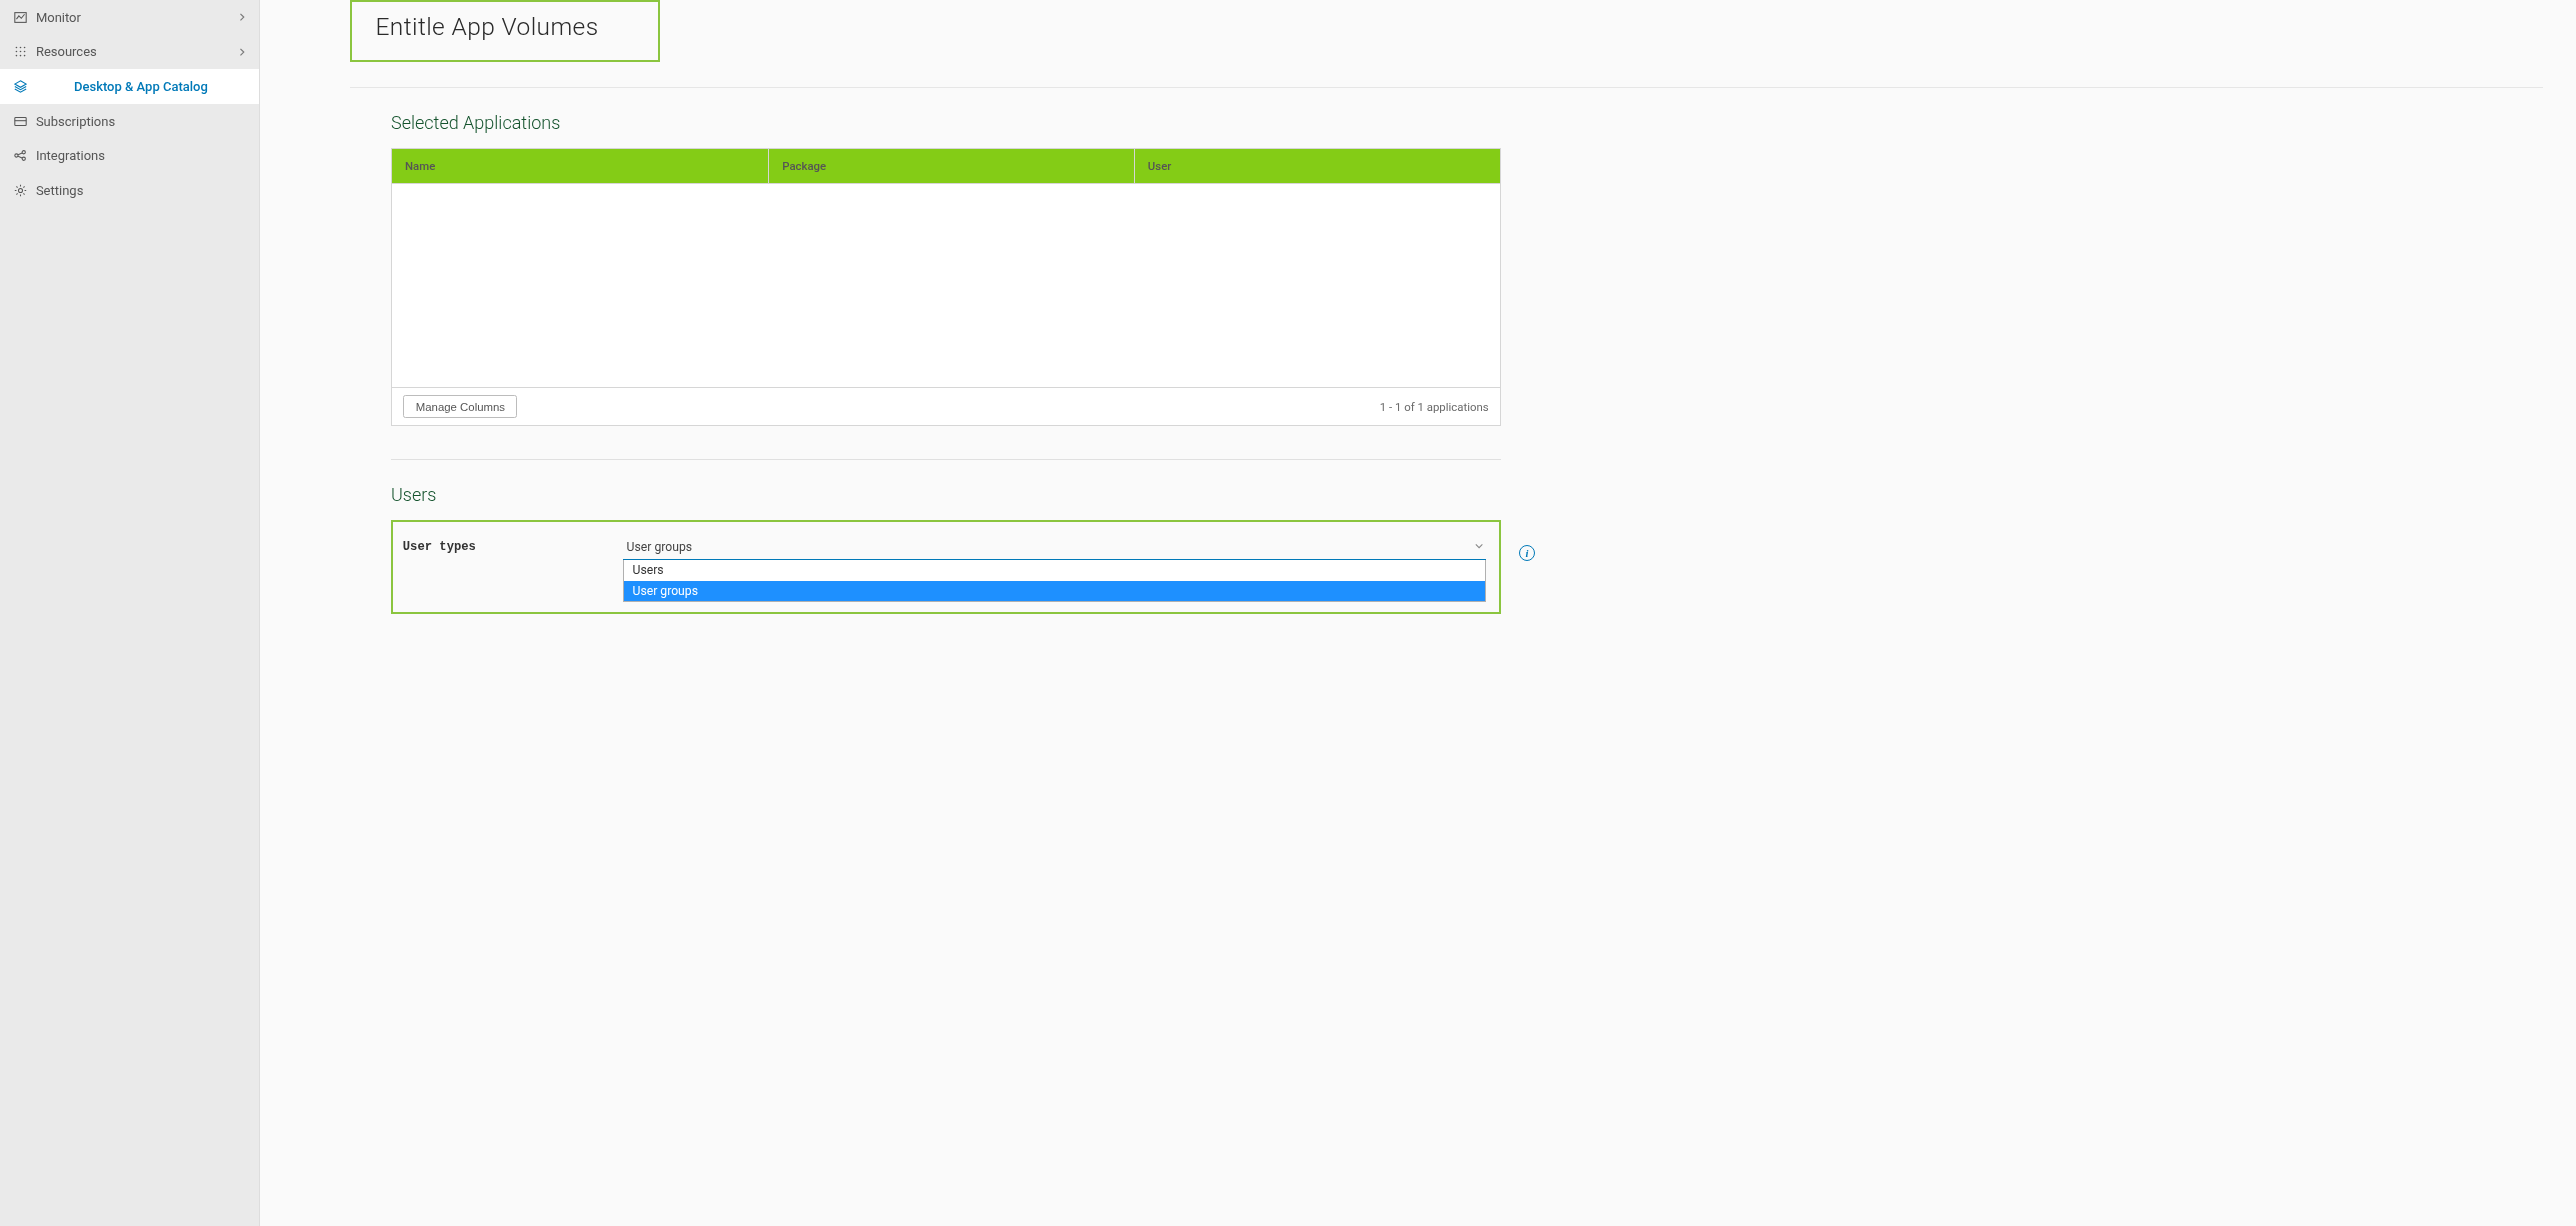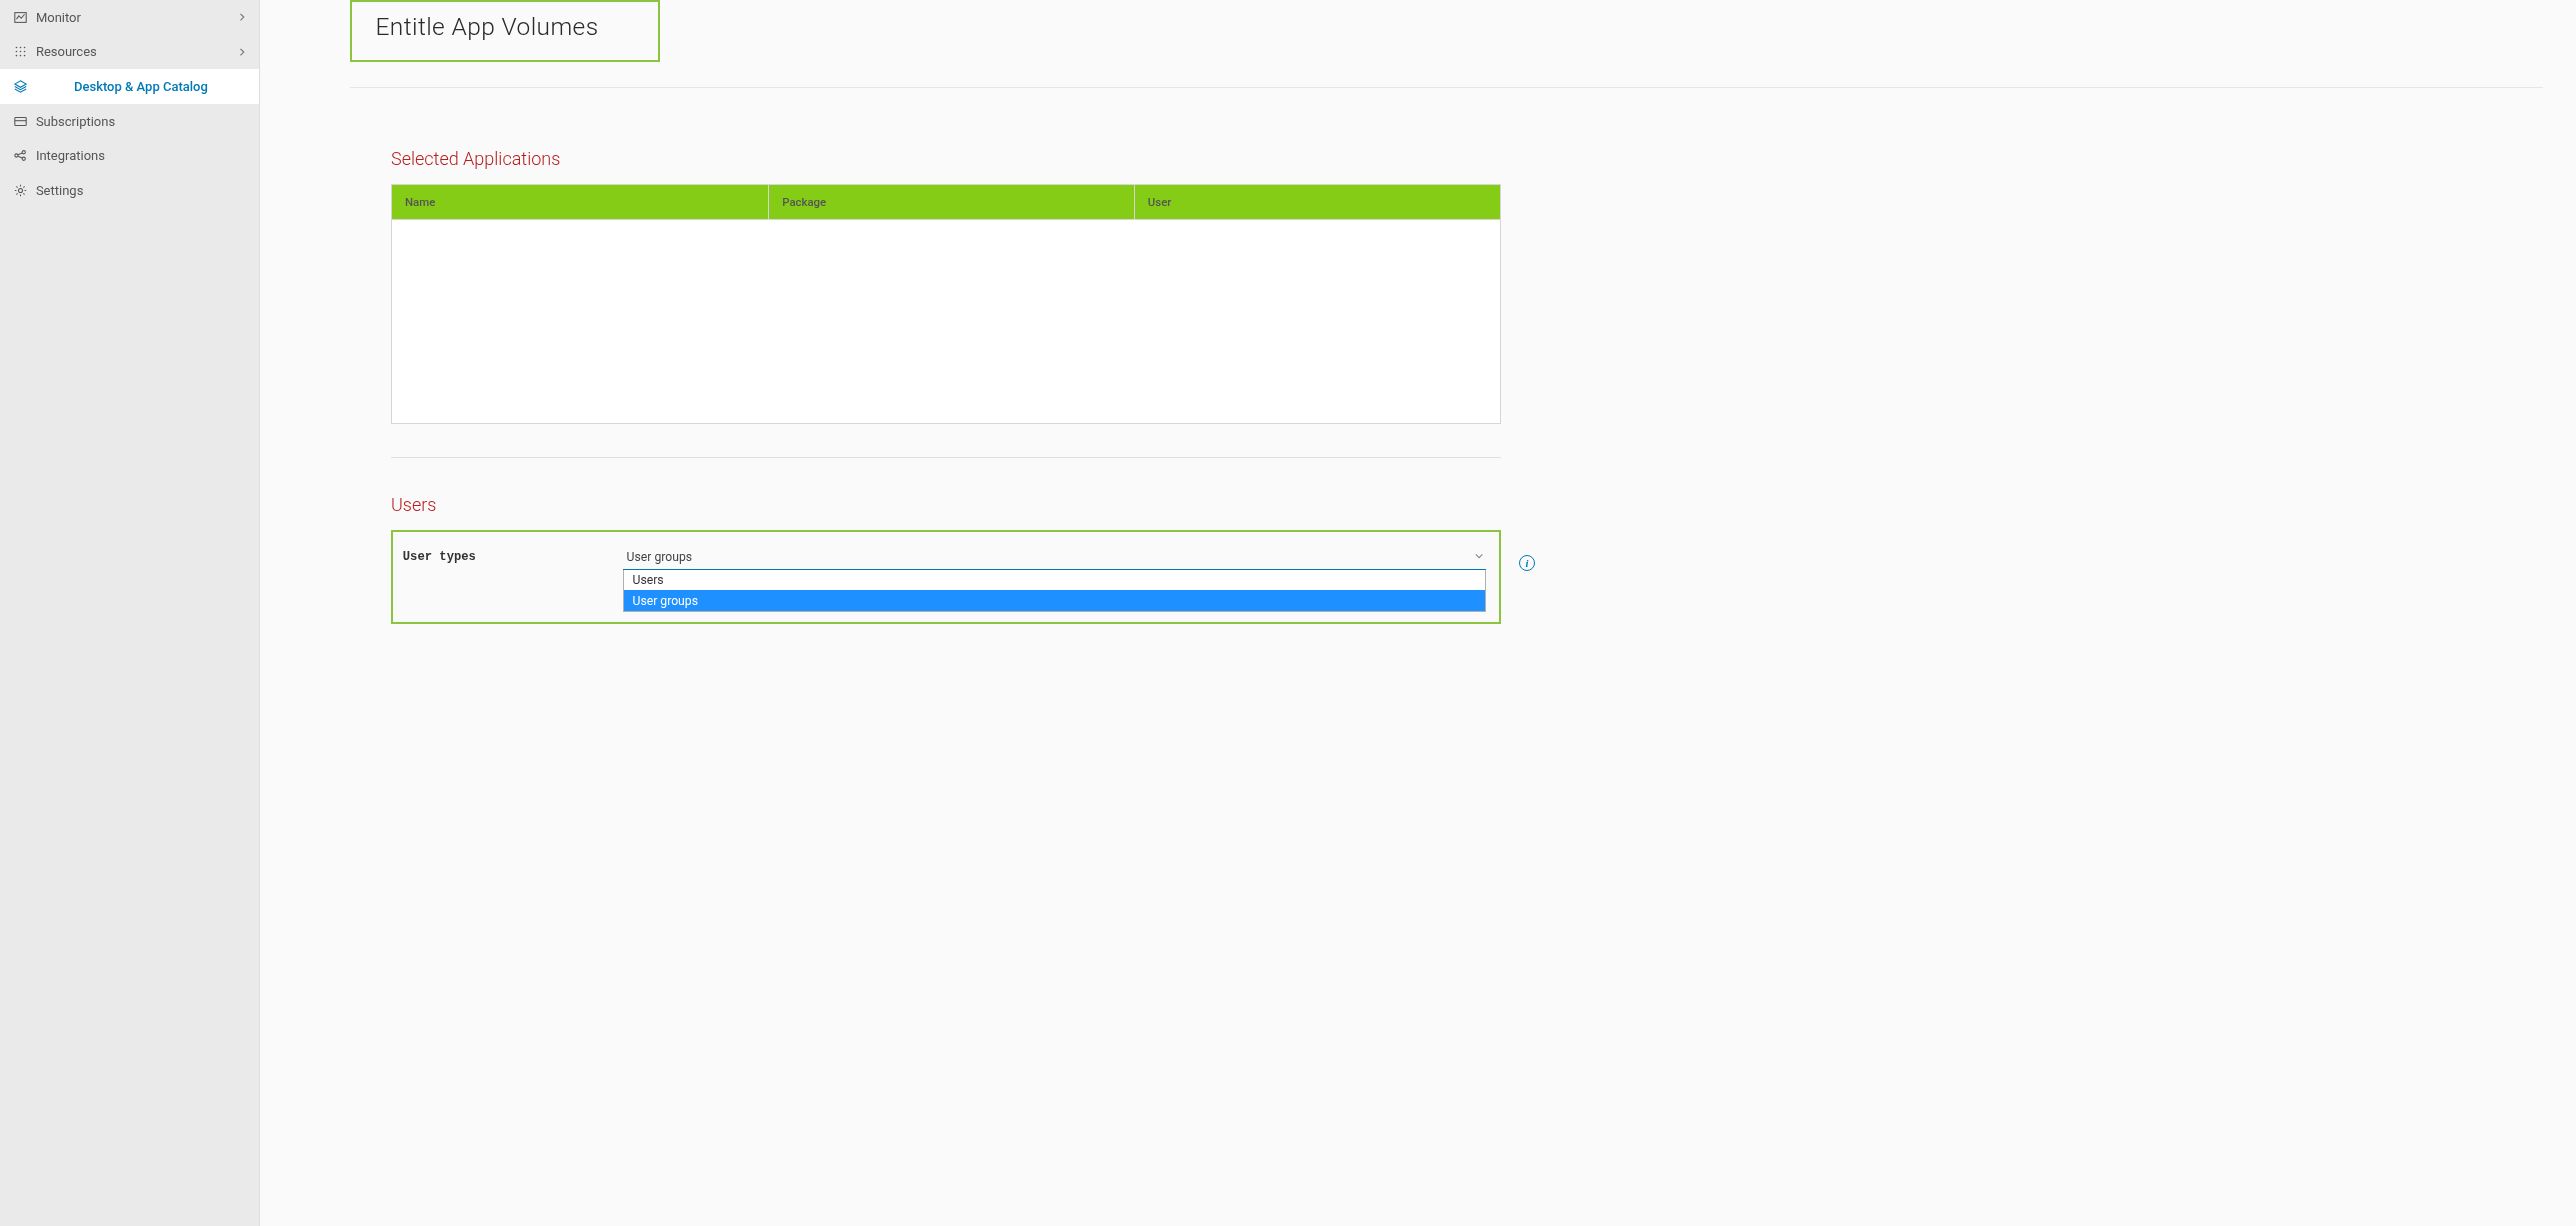--- a/index.html
+++ b/index.html
@@ -60,23 +60,22 @@
     }
     .content {
       padding: 24.5px 33px 33px 0;
       margin-left: 131px;
       max-width: 1143px;
       position: relative;
     }
     .section-heading {
       font-size: 18px;
       font-weight: 300;
-      color: #b91c1c;
+      color: #14532d;
       margin-bottom: 14.7px;
-      margin-top: 36px;
     }
     
     .apps-table-wrap {
       border: 0.8px solid #d6d6d6;
       background: #fff;
     }
     .apps-table { width: 100%; border-collapse: collapse; }
     .apps-table thead th {
       text-align: left;
       font-weight: 500;
@@ -291,20 +290,24 @@
               <th>Package</th>
               <th>User</th>
             </tr>
           </thead>
           <tbody>
             <tr class="spacer-row">
                 <td colspan="3"></td>
               </tr>
           </tbody>
         </table>
+        <div class="table-footer">
+          <button class="btn">Manage Columns</button>
+          <span class="footer-count">1 - 1 of 1 applications</span>
+        </div>
       </div>
 
       <div class="divider"></div>
 
       <h2 class="section-heading">Users</h2>
 
       <div class="user-types-box">
         <div class="user-types-row">
           <div class="user-types-label">User types</div>
           <div class="user-types-field">

